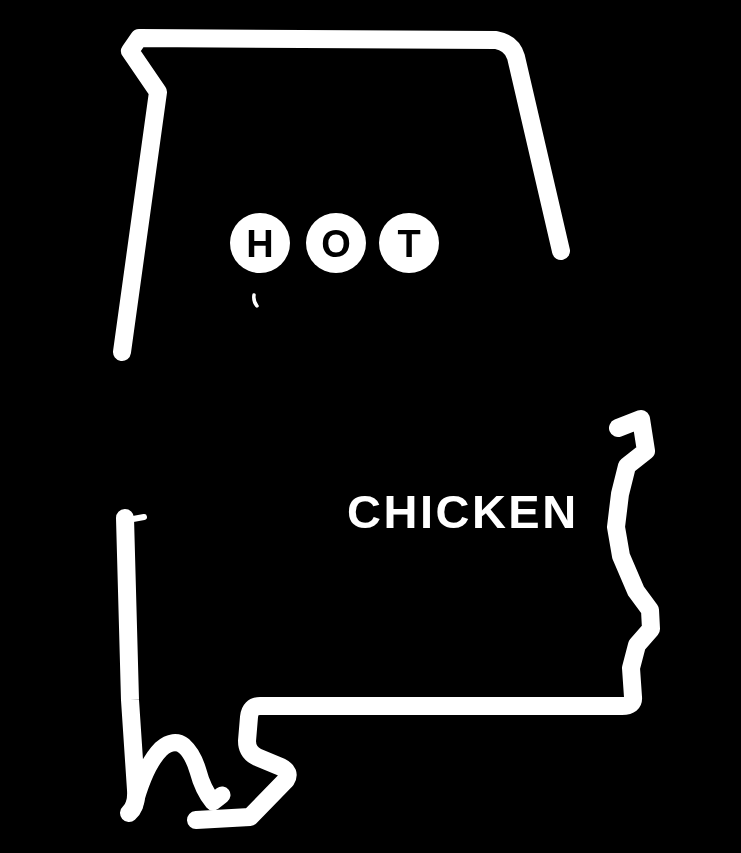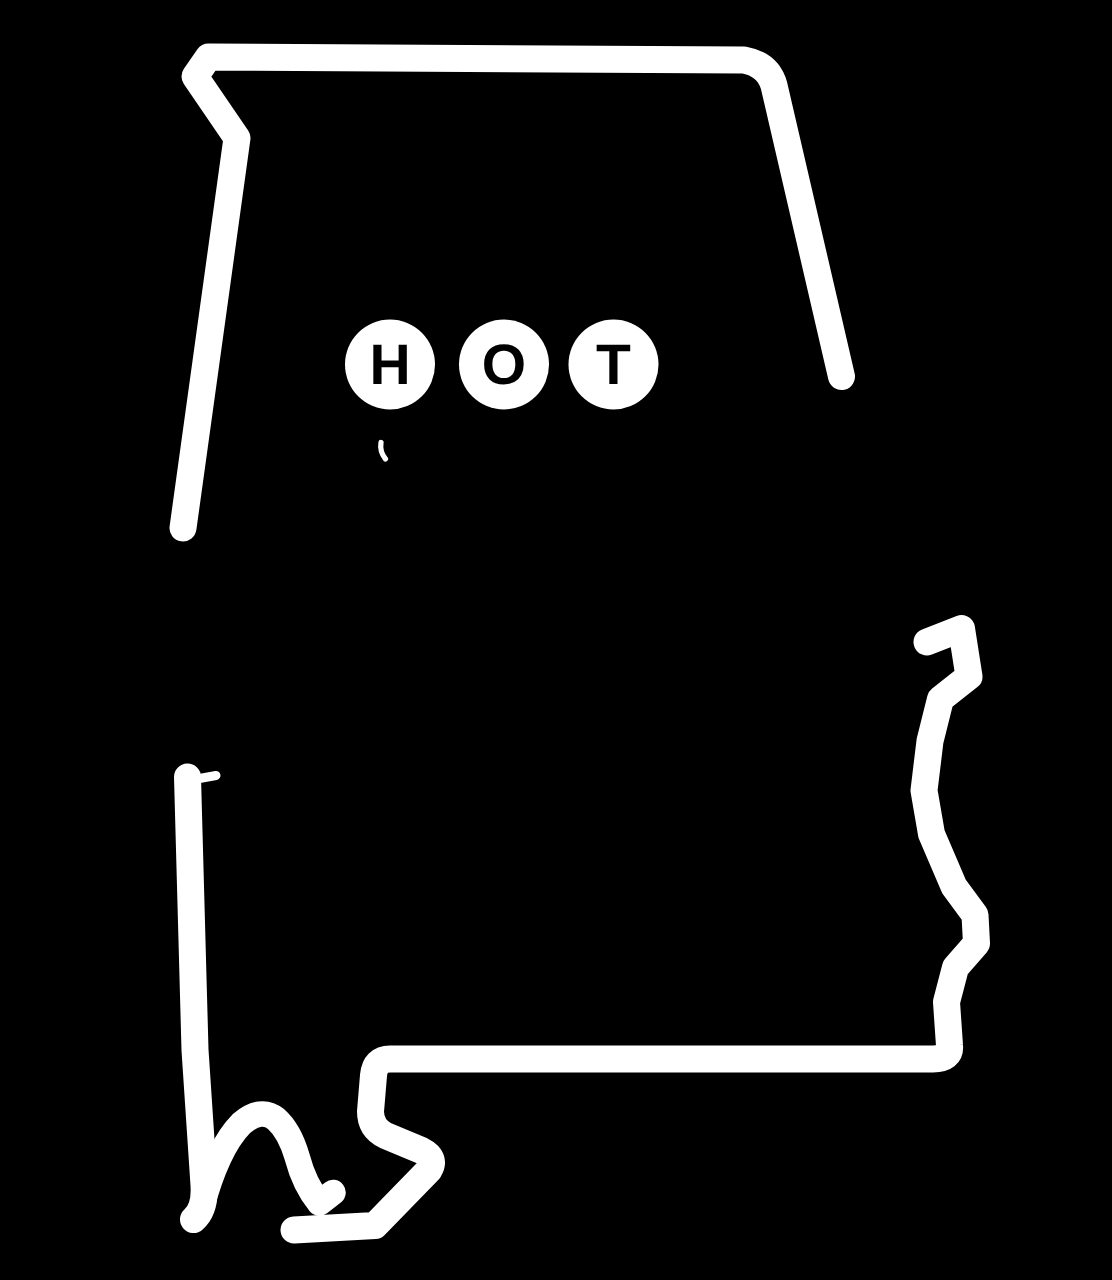--- a/index.html
+++ b/index.html
@@ -81,14 +81,15 @@
   <div class="hot-circle circle-h">
     <span class="hot-letter">H</span>
   </div>
   <div class="hot-circle circle-o">
     <span class="hot-letter">O</span>
   </div>
   <div class="hot-circle circle-t">
     <span class="hot-letter">T</span>
   </div>
 
+  <div class="chicken-wordmark">CHICKEN</div>
 
 </div>
 
 </body></html>

